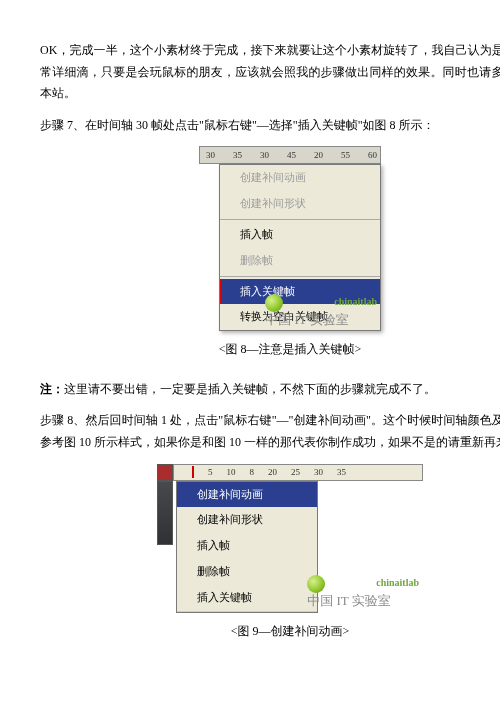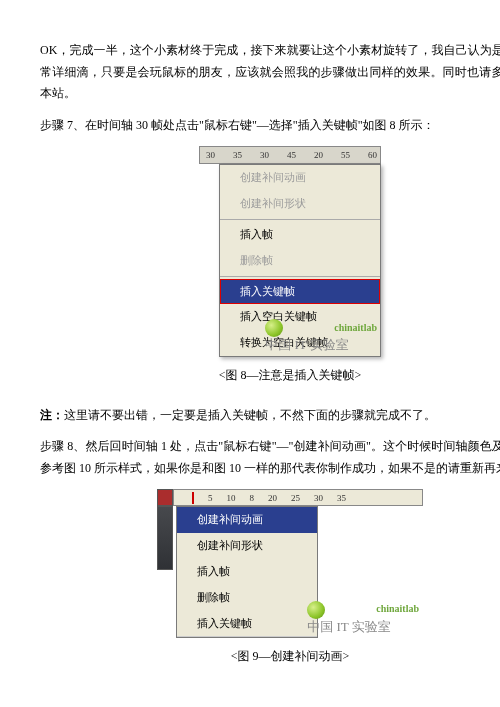--- a/index.html
+++ b/index.html
@@ -146,21 +146,20 @@
         <span>60</span>
       </div>
       <div class="menu">
         <div class="item dis">创建补间动画</div>
         <div class="item dis">创建补间形状</div>
         <div class="sep"></div>
         <div class="item">插入帧</div>
         <div class="item dis">删除帧</div>
         <div class="sep"></div>
         <div class="item hl">插入关键帧</div>
-        <div class="item">插入空白关键帧</div>
         <div class="item">转换为空白关键帧</div>
       </div>
     </div>
     <div class="watermark">
       <span class="ball"></span><span class="en">chinaitlab</span><br>
       <span class="zh">中国 IT 实验室</span>
     </div>
   </div>
 </div>
 

